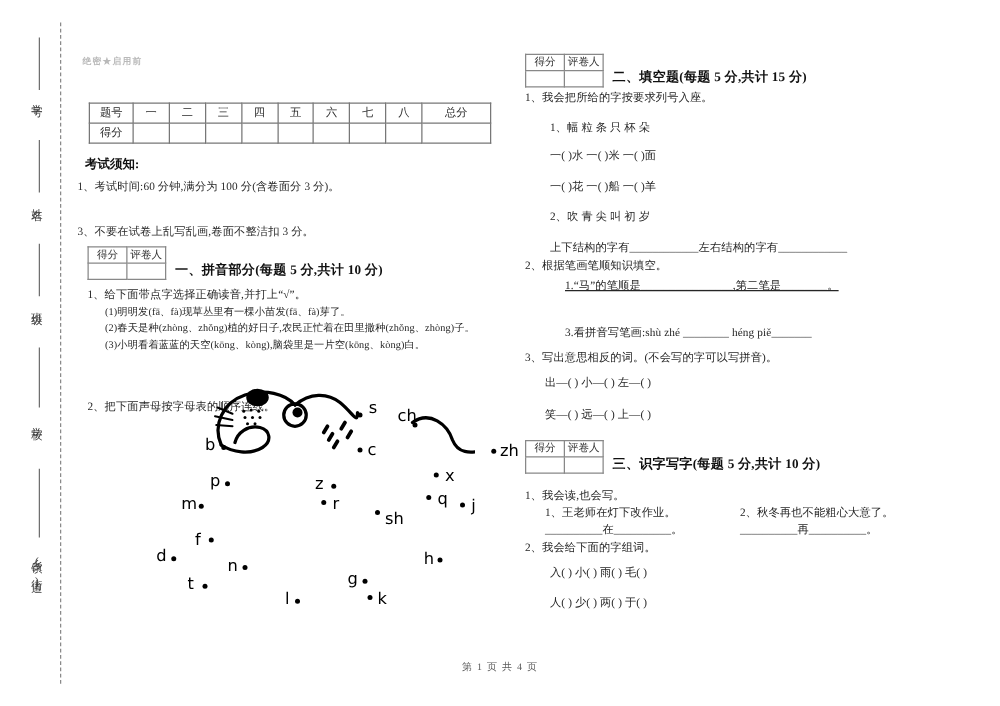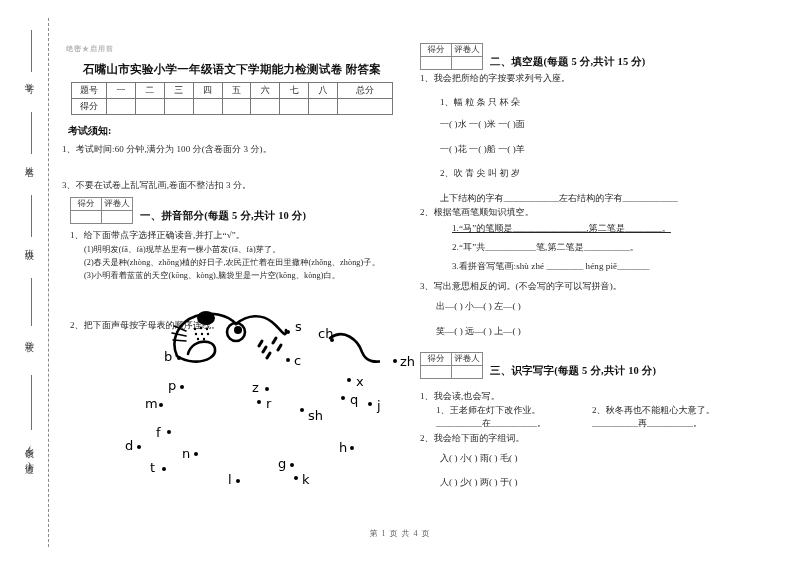--- a/index.html
+++ b/index.html
@@ -227,21 +227,20 @@
     <div class="seal-solid" style="top:375px;height:55px;"></div>
     <div class="vlabel" style="top:440px;">
       <span class="rot">乡镇(街道)</span>
     </div>
   </div>
 
   <div class="col col-left">
 
     <div class="watermark">绝密★启用前</div>
 
-    <div class="doc-title">石嘴山市实验小学一年级语文下学期能力检测试卷 附答案</div>
 
     <table class="scoretable">
       <tbody>
           <tr>
         <td class="hdr">题号</td>
         <td>一</td>
         <td>二</td>
         <td>三</td>
         <td>四</td>
         <td>五</td>
@@ -394,21 +393,20 @@
 
     <div class="q" style="left:8px;  top:72px;">1、我会把所给的字按要求列号入座。</div>
     <div class="q" style="left:28px; top:96px;">1、幅   粒   条   只   杯   朵</div>
     <div class="q" style="left:28px; top:118px;">一(    )水        一(    )米        一(    )面</div>
     <div class="q" style="left:28px; top:143px;">一(    )花        一(    )船        一(    )羊</div>
     <div class="q" style="left:28px; top:167px;">2、吹    青    尖    叫    初    岁</div>
     <div class="q" style="left:28px; top:192px;text-align:center;">上下结构的字有____________左右结构的字有____________</div>
 
     <div class="q" style="left:8px;  top:206px;">2、根据笔画笔顺知识填空。</div>
     <div class="q" style="left:40px; top:222px;text-decoration:underline;">1.“马”的笔顺是________________,第二笔是________。</div>
-    <div class="q" style="left:40px; top:241px;">2.“耳”共___________笔,第二笔是__________。</div>
     <div class="q" style="left:40px; top:260px;">3.看拼音写笔画:shù zhé ________      héng piě_______</div>
 
     <div class="q" style="left:8px;  top:280px;">3、写出意思相反的词。(不会写的字可以写拼音)。</div>
     <div class="q" style="left:24px; top:300px;">出—(        )           小—(        )            左—(        )</div>
     <div class="q" style="left:24px; top:325px;">笑—(        )           远—(        )            上—(        )</div>
 
     <table class="gradebox" style="left:8px; top:352px;">
       <tbody>
           <tr>
         <td>得分</td>

